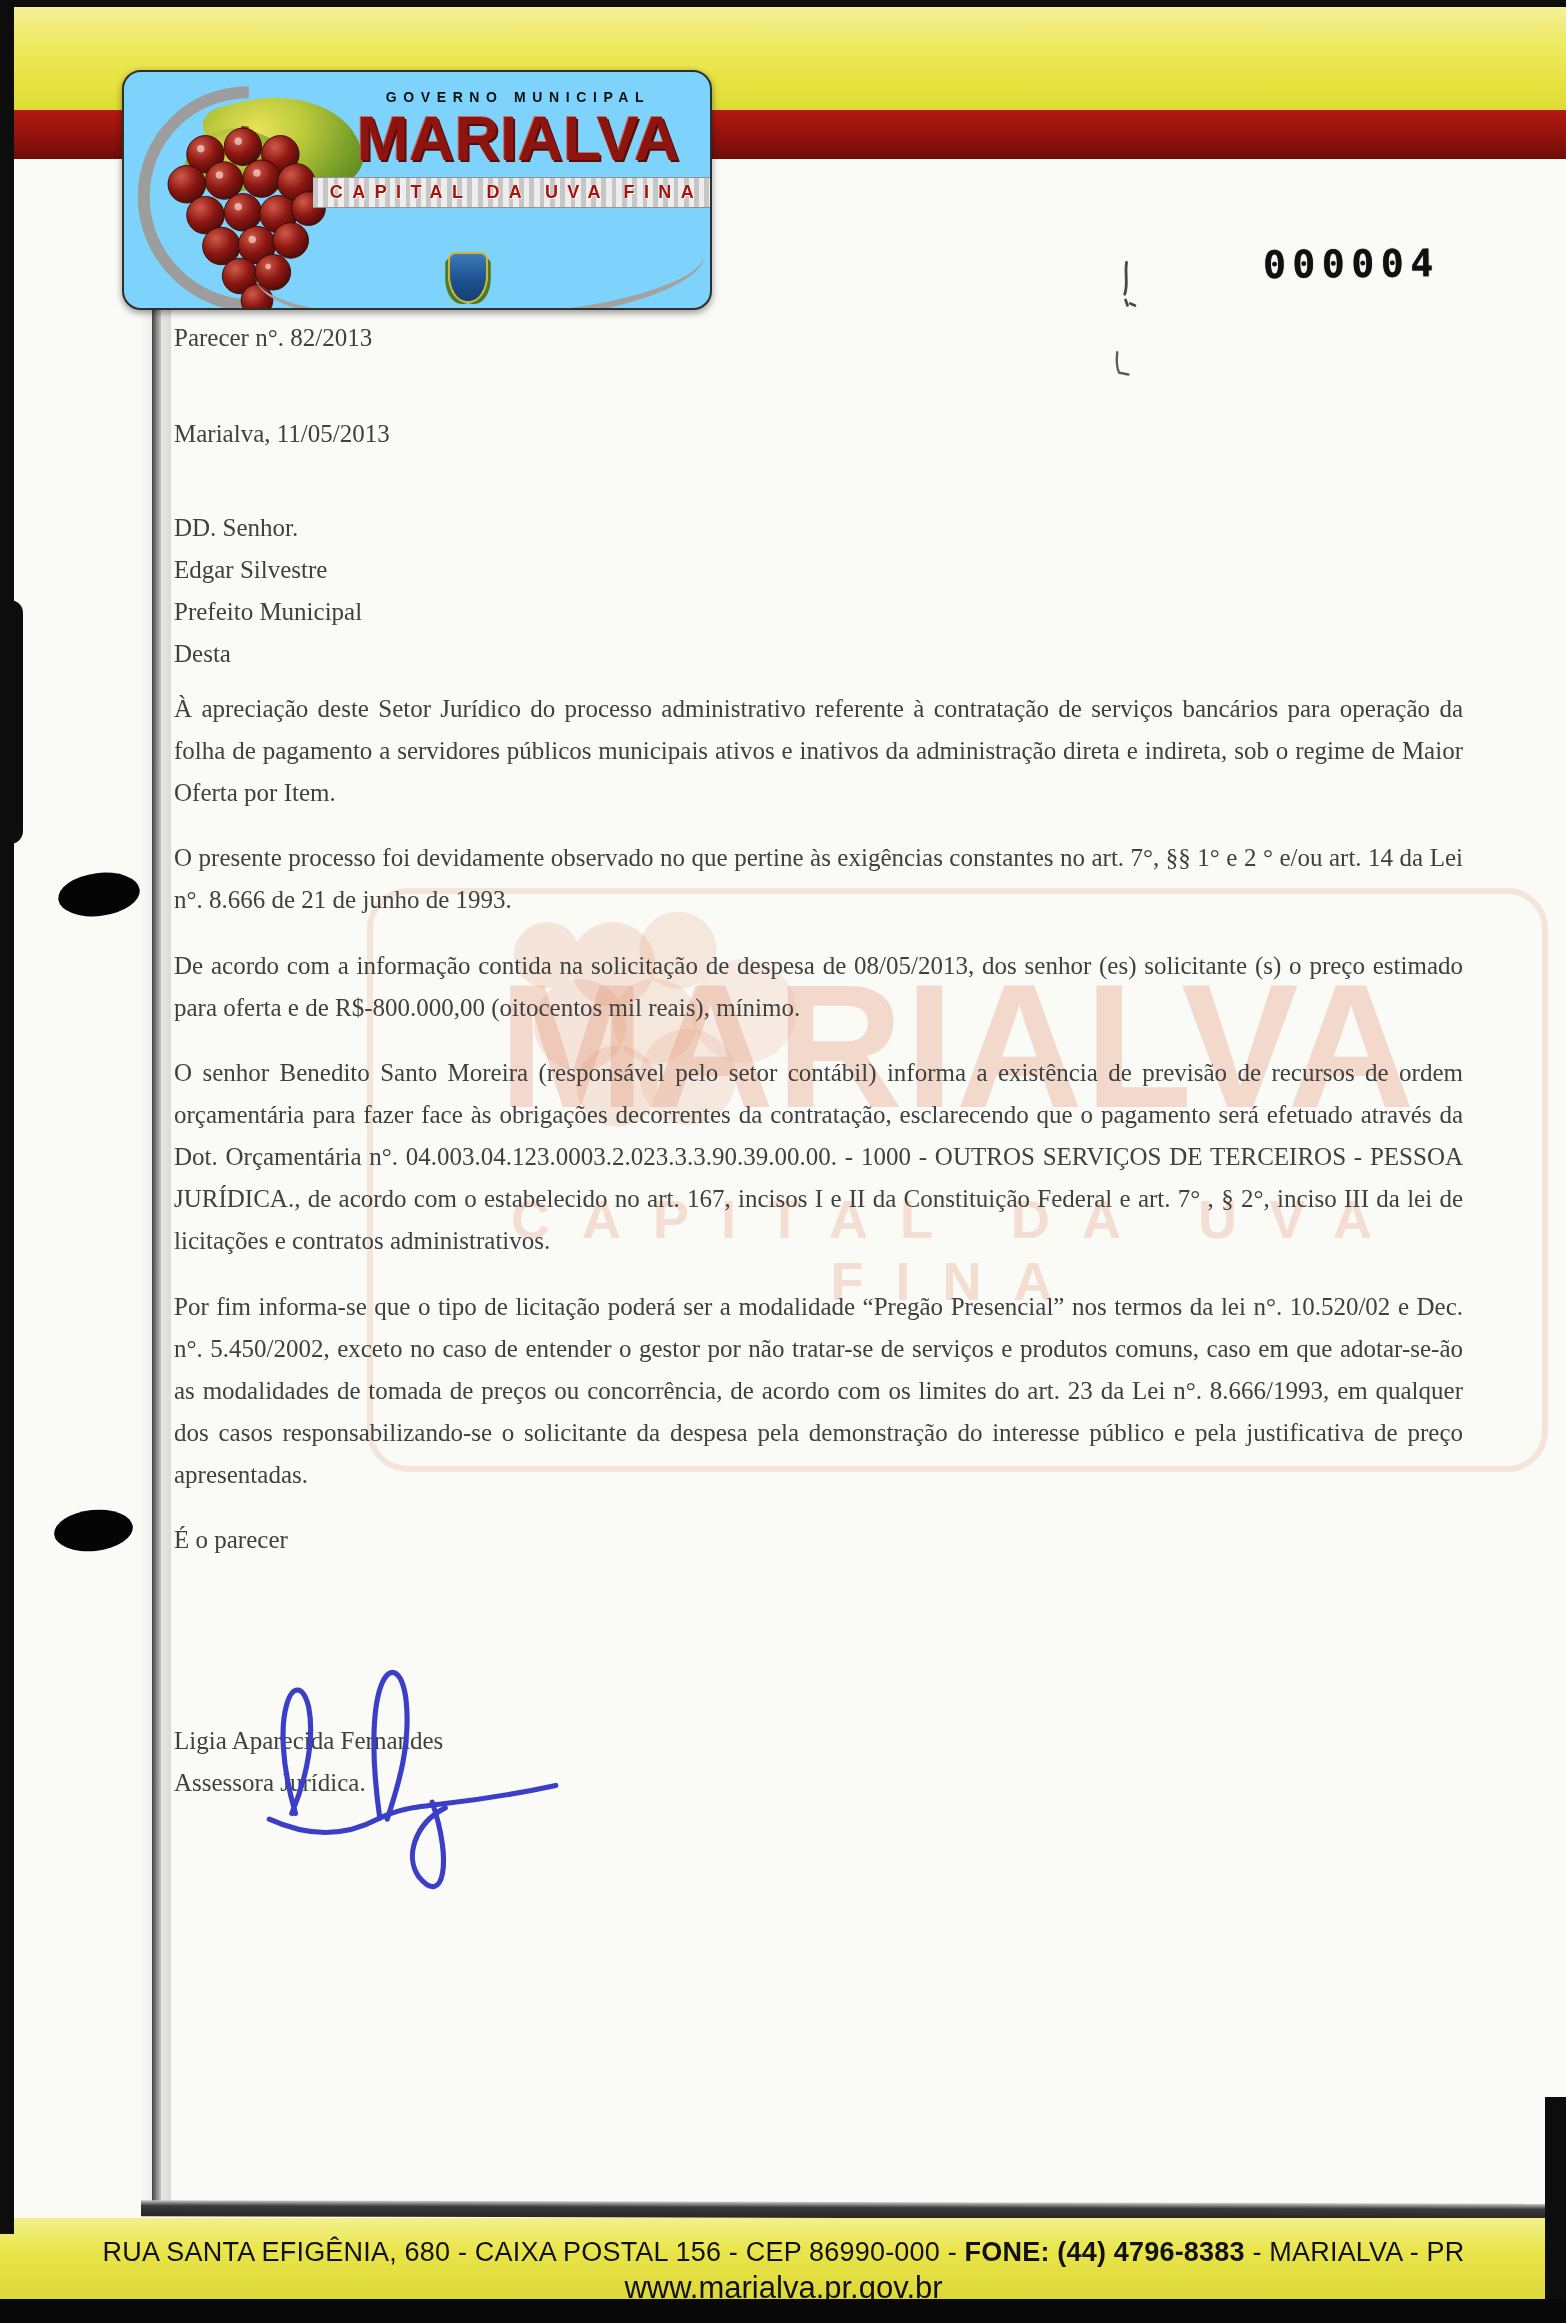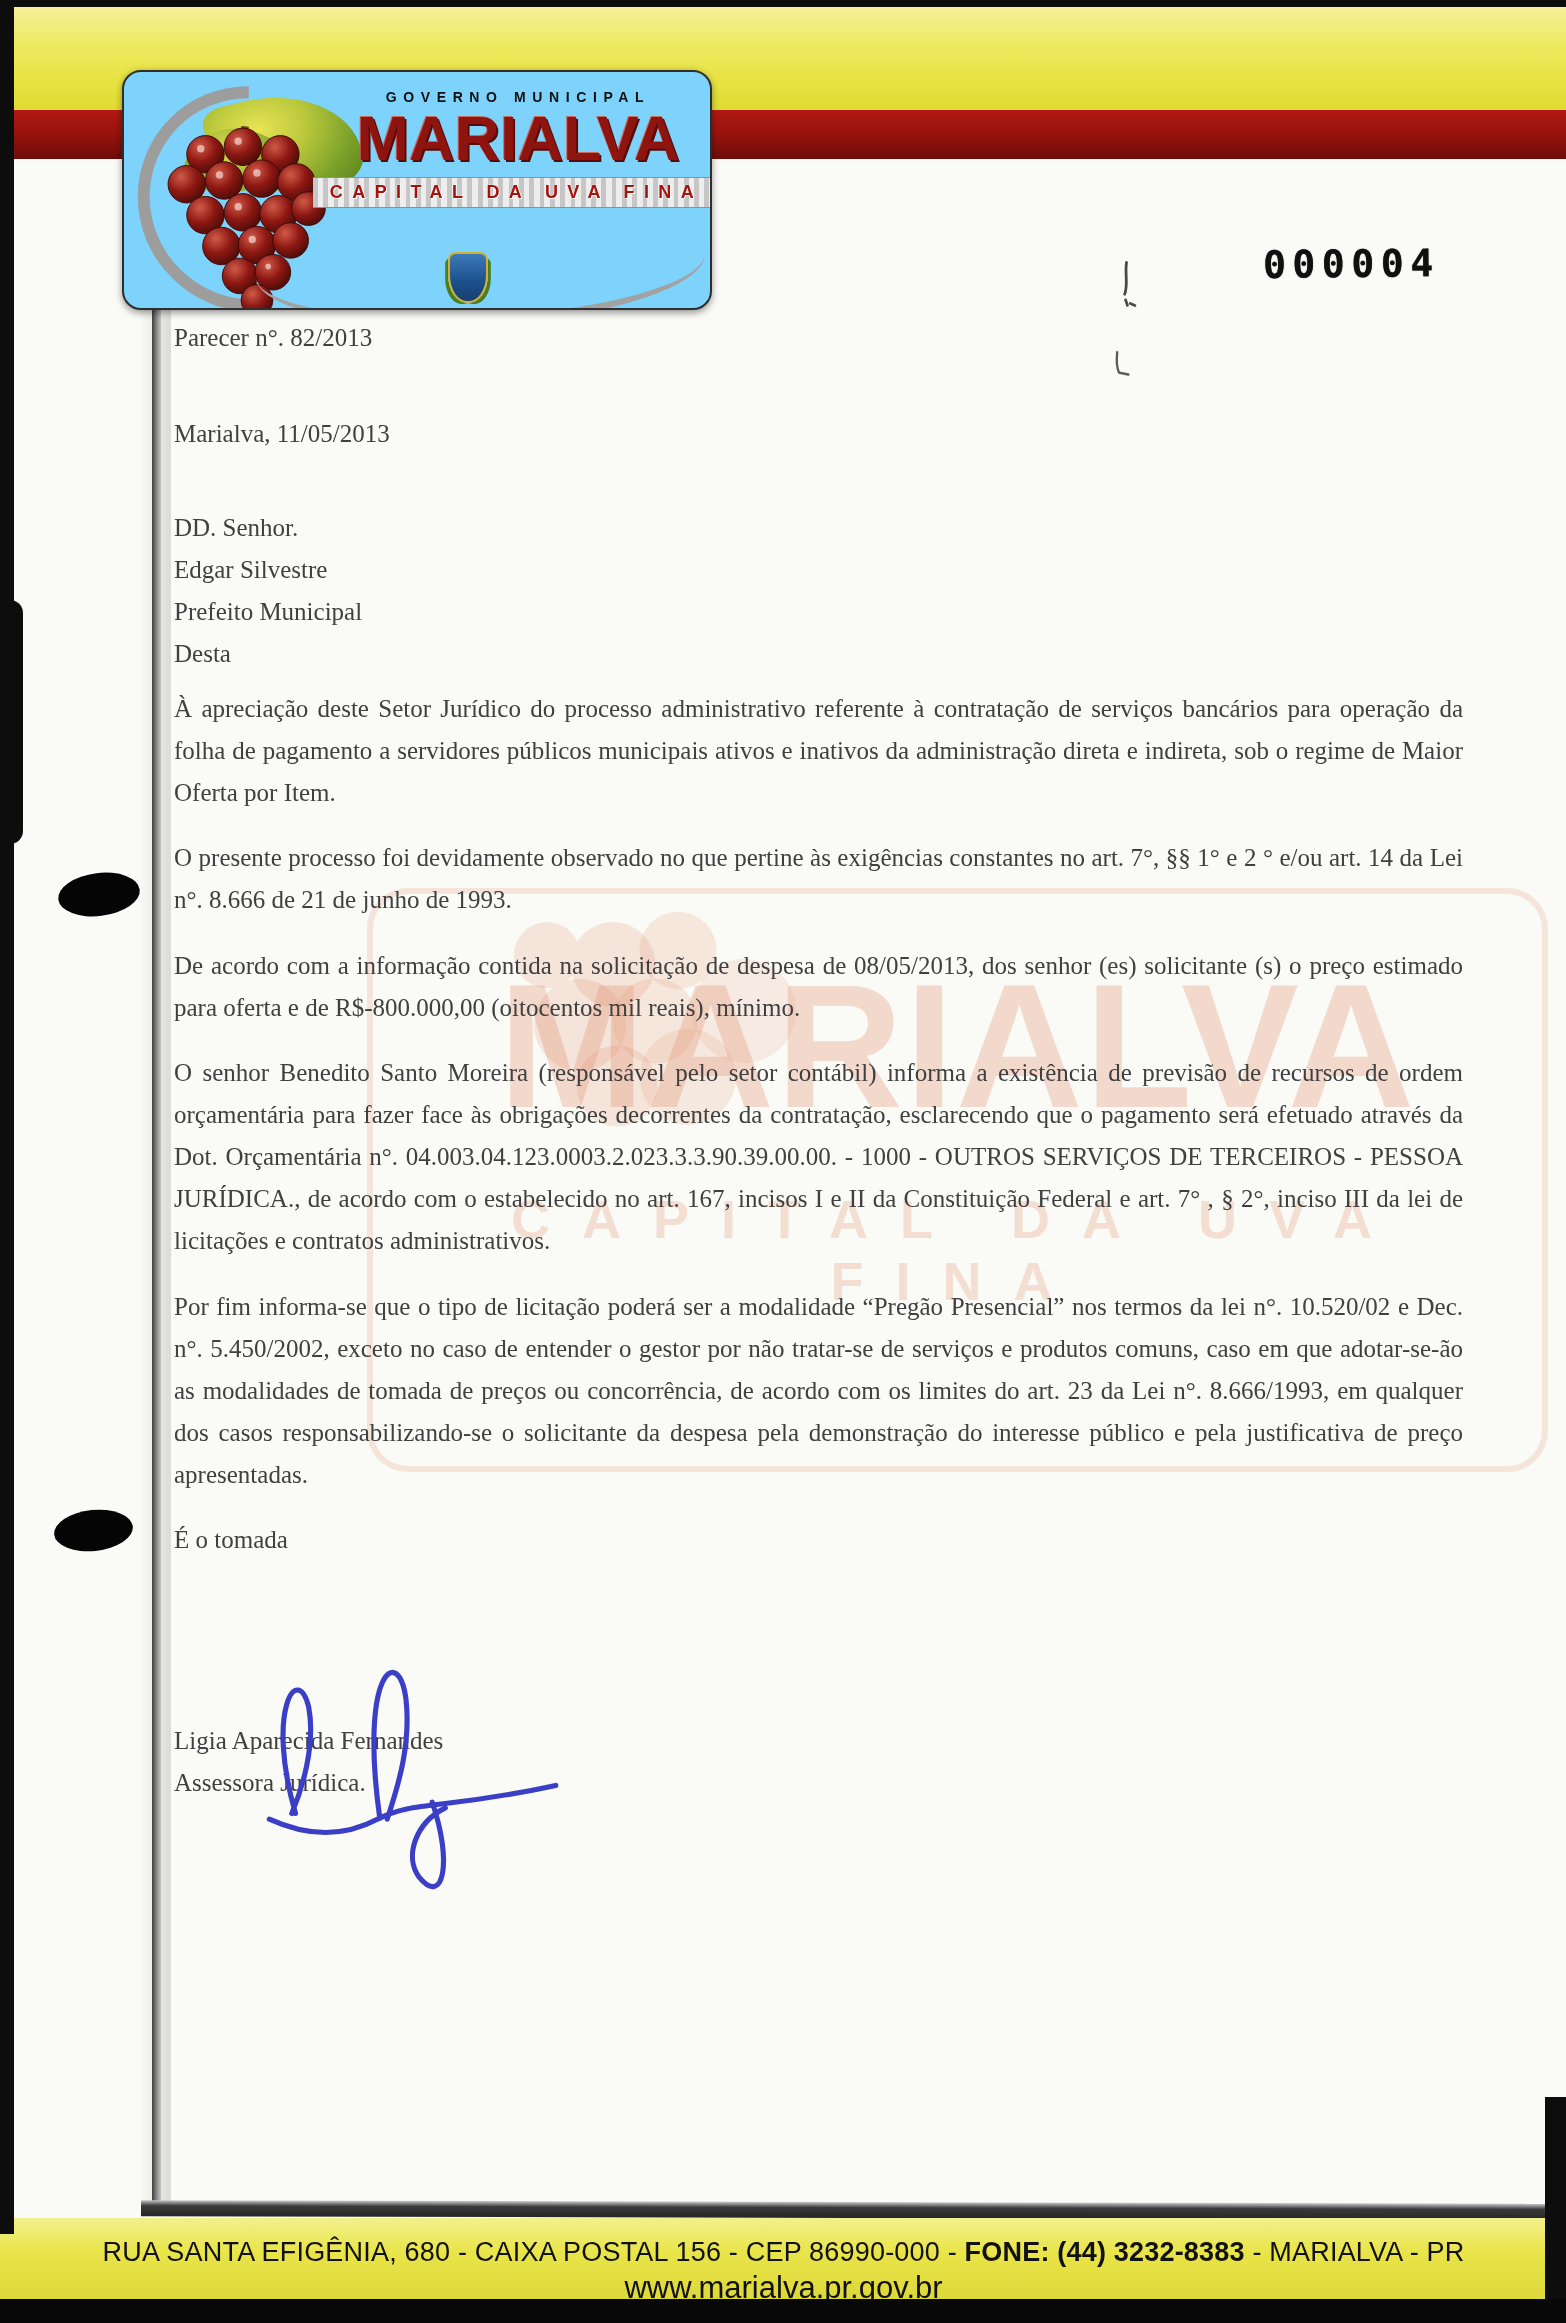--- a/index.html
+++ b/index.html
@@ -191,38 +191,38 @@
       <div class="line">DD. Senhor.</div>
       <div class="line">Edgar Silvestre</div>
       <div class="line">Prefeito Municipal</div>
       <div class="line">Desta</div>
     </div>
     <p class="para p1">À apreciação deste Setor Jurídico do processo administrativo referente à contratação de serviços bancários para operação da folha de pagamento a servidores públicos municipais ativos e inativos da administração direta e indireta, sob o regime de Maior Oferta por Item.</p>
     <p class="para p2">O presente processo foi devidamente observado no que pertine às exigências constantes no art. 7°, §§ 1° e 2 ° e/ou art. 14 da Lei n°. 8.666 de 21 de junho de 1993.</p>
     <p class="para p3">De acordo com a informação contida na solicitação de despesa de 08/05/2013, dos senhor (es) solicitante (s) o preço estimado para oferta e de R$-800.000,00 (oitocentos mil reais), mínimo.</p>
     <p class="para p4">O senhor Benedito Santo Moreira (responsável pelo setor contábil) informa a existência de previsão de recursos de ordem orçamentária para fazer face às obrigações decorrentes da contratação, esclarecendo que o pagamento será efetuado através da Dot. Orçamentária n°. 04.003.04.123.0003.2.023.3.3.90.39.00.00. - 1000 - OUTROS SERVIÇOS DE TERCEIROS - PESSOA JURÍDICA., de acordo com o estabelecido no art. 167, incisos I e II da Constituição Federal e art. 7° , § 2°, inciso III da lei de licitações e contratos administrativos.</p>
     <p class="para p5">Por fim informa-se que o tipo de licitação poderá ser a modalidade “Pregão Presencial” nos termos da lei n°. 10.520/02 e Dec. n°. 5.450/2002, exceto no caso de entender o gestor por não tratar-se de serviços e produtos comuns, caso em que adotar-se-ão as modalidades de tomada de preços ou concorrência, de acordo com os limites do art. 23 da Lei n°. 8.666/1993, em qualquer dos casos responsabilizando-se o solicitante da despesa pela demonstração do interesse público e pela justificativa de preço apresentadas.</p>
-    <div class="line closing">É o tomada</div>
+    <div class="line closing">É o parecer</div>
     <div class="line sig-name">Ligia Aparecida Fernandes</div>
     <div class="line">Assessora Jurídica.</div>
   </div>
 
   <svg class="signature" width="337" height="272" viewBox="0 0 360 290">
     <g stroke="#3b3ec6" stroke-width="5.5" fill="none" stroke-linecap="round">
       <path d="M70,200 C38,90 72,38 84,86 C92,128 76,176 66,200"></path>
       <path d="M160,205 C138,48 180,18 188,78 C194,132 176,180 168,206"></path>
       <path d="M42,206 C90,228 128,222 158,206 C196,186 228,196 348,170"></path>
       <path d="M216,188 C238,252 228,300 202,268 C186,246 198,210 230,194"></path>
     </g>
   </svg>
 
   <div style="position:absolute;left:0;top:2218px;width:1567px;height:83px;z-index:5;
               background:linear-gradient(180deg,#f3f08e 0%,#e9e54a 40%,#dcd838 100%);
               font-family:'Liberation Sans',sans-serif;color:#111;text-align:center;">
     <div style="margin-top:19px;font-size:27px;font-weight:bold;letter-spacing:0.2px;">
-      <span style="font-weight:normal;">RUA SANTA EFIGÊNIA, 680 - CAIXA POSTAL 156 - CEP 86990-000 - </span><span>FONE: (44) 3232-8383</span><span style="font-weight:normal;"> - MARIALVA - PR</span>
+      <span style="font-weight:normal;">RUA SANTA EFIGÊNIA, 680 - CAIXA POSTAL 156 - CEP 86990-000 - </span><span>FONE: (44) 4796-8383</span><span style="font-weight:normal;"> - MARIALVA - PR</span>
     </div>
     <div style="margin-top:1.9px;font-size:31px;">www.marialva.pr.gov.br</div>
   </div>
   <div class="edge-bottom"></div>
 
 </div>
 
 
 </body></html>

